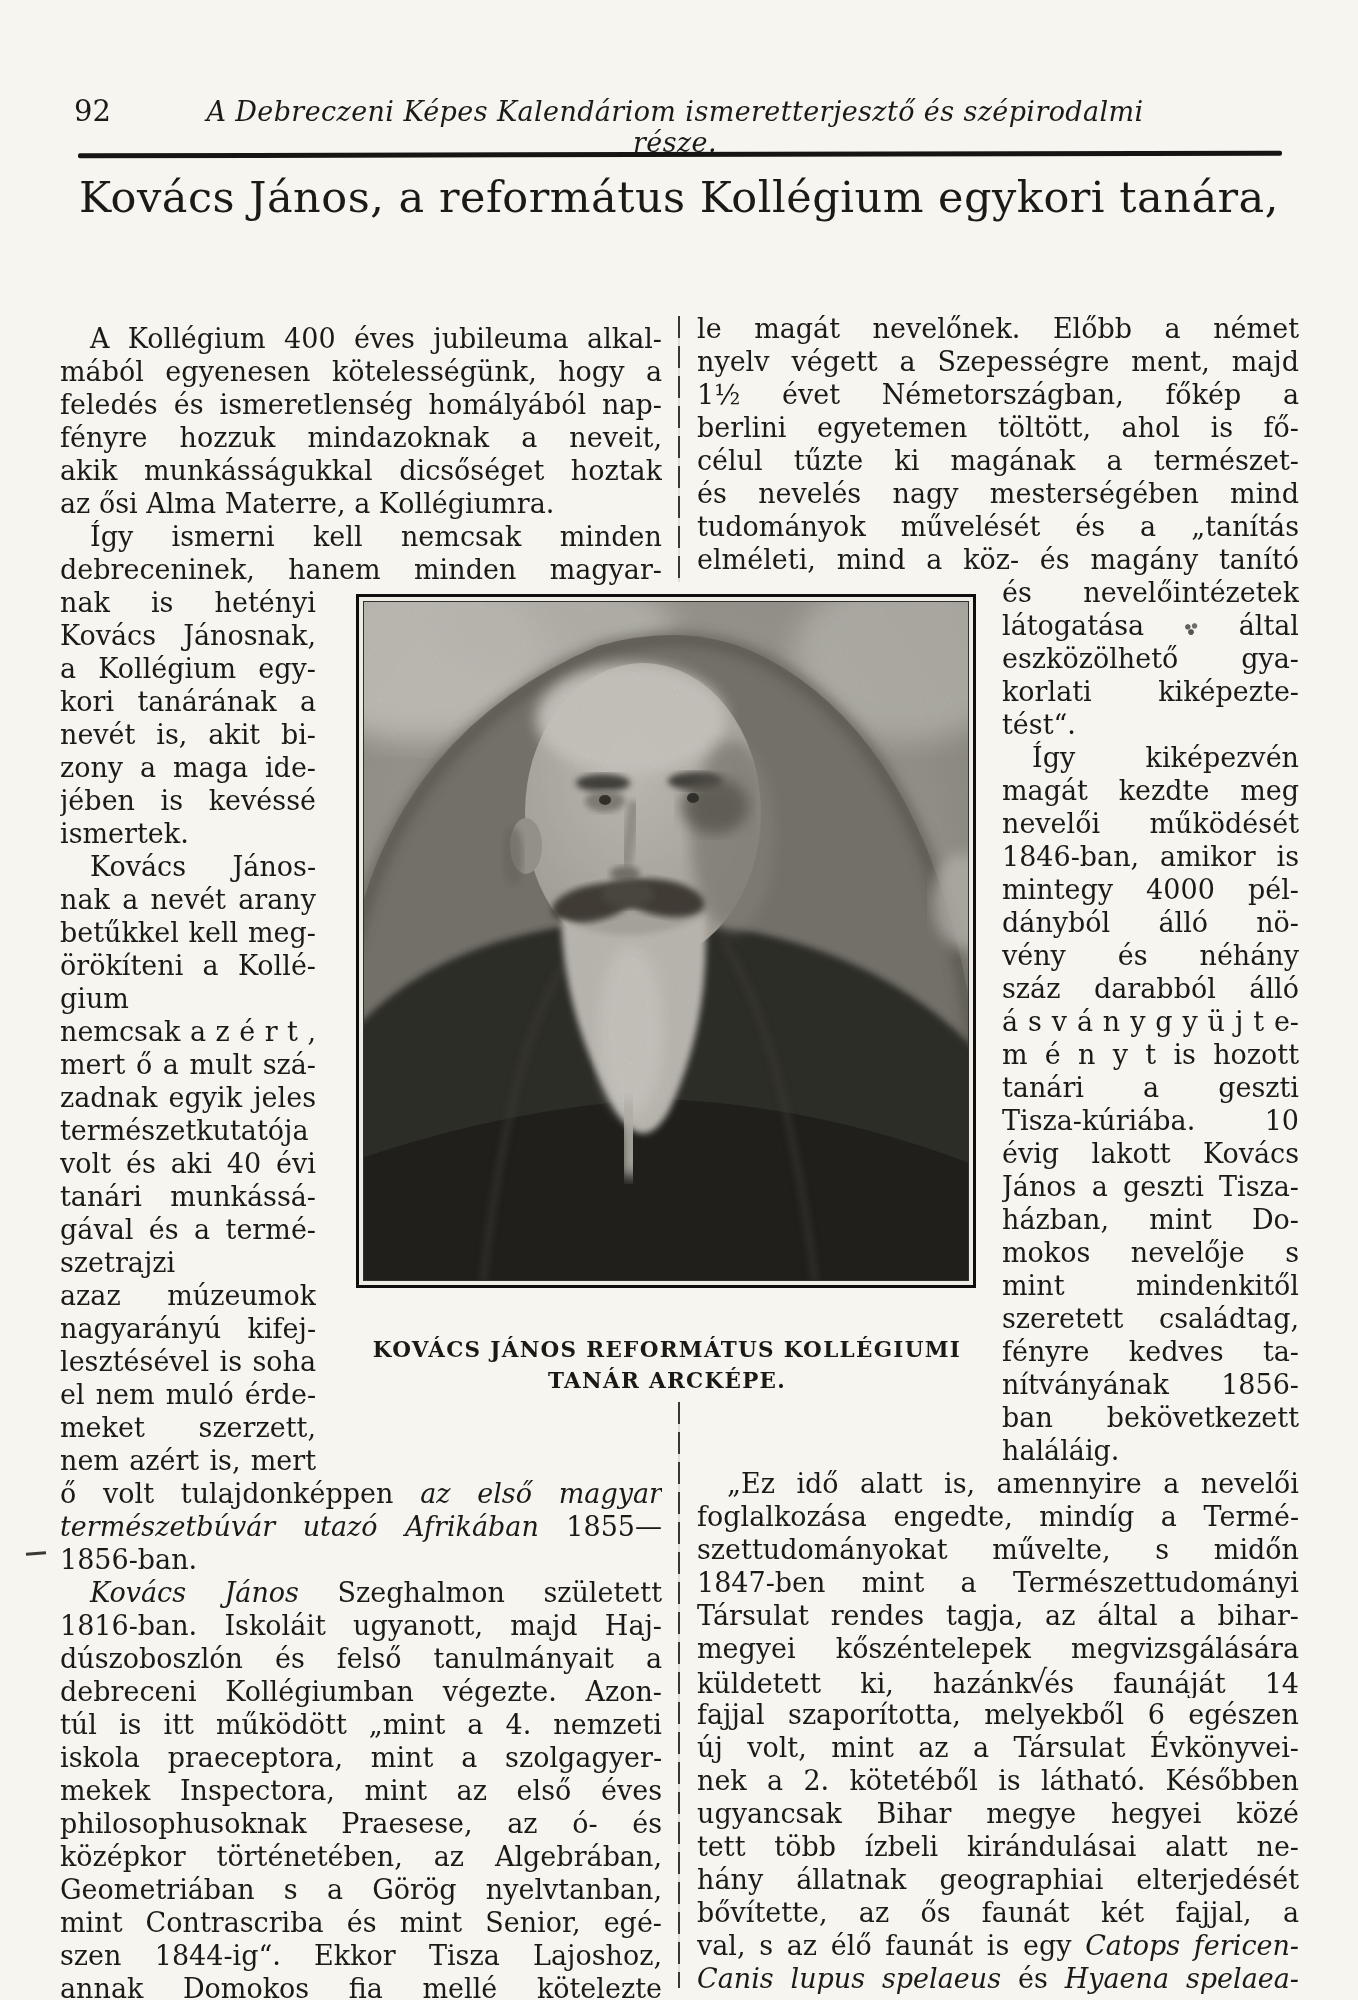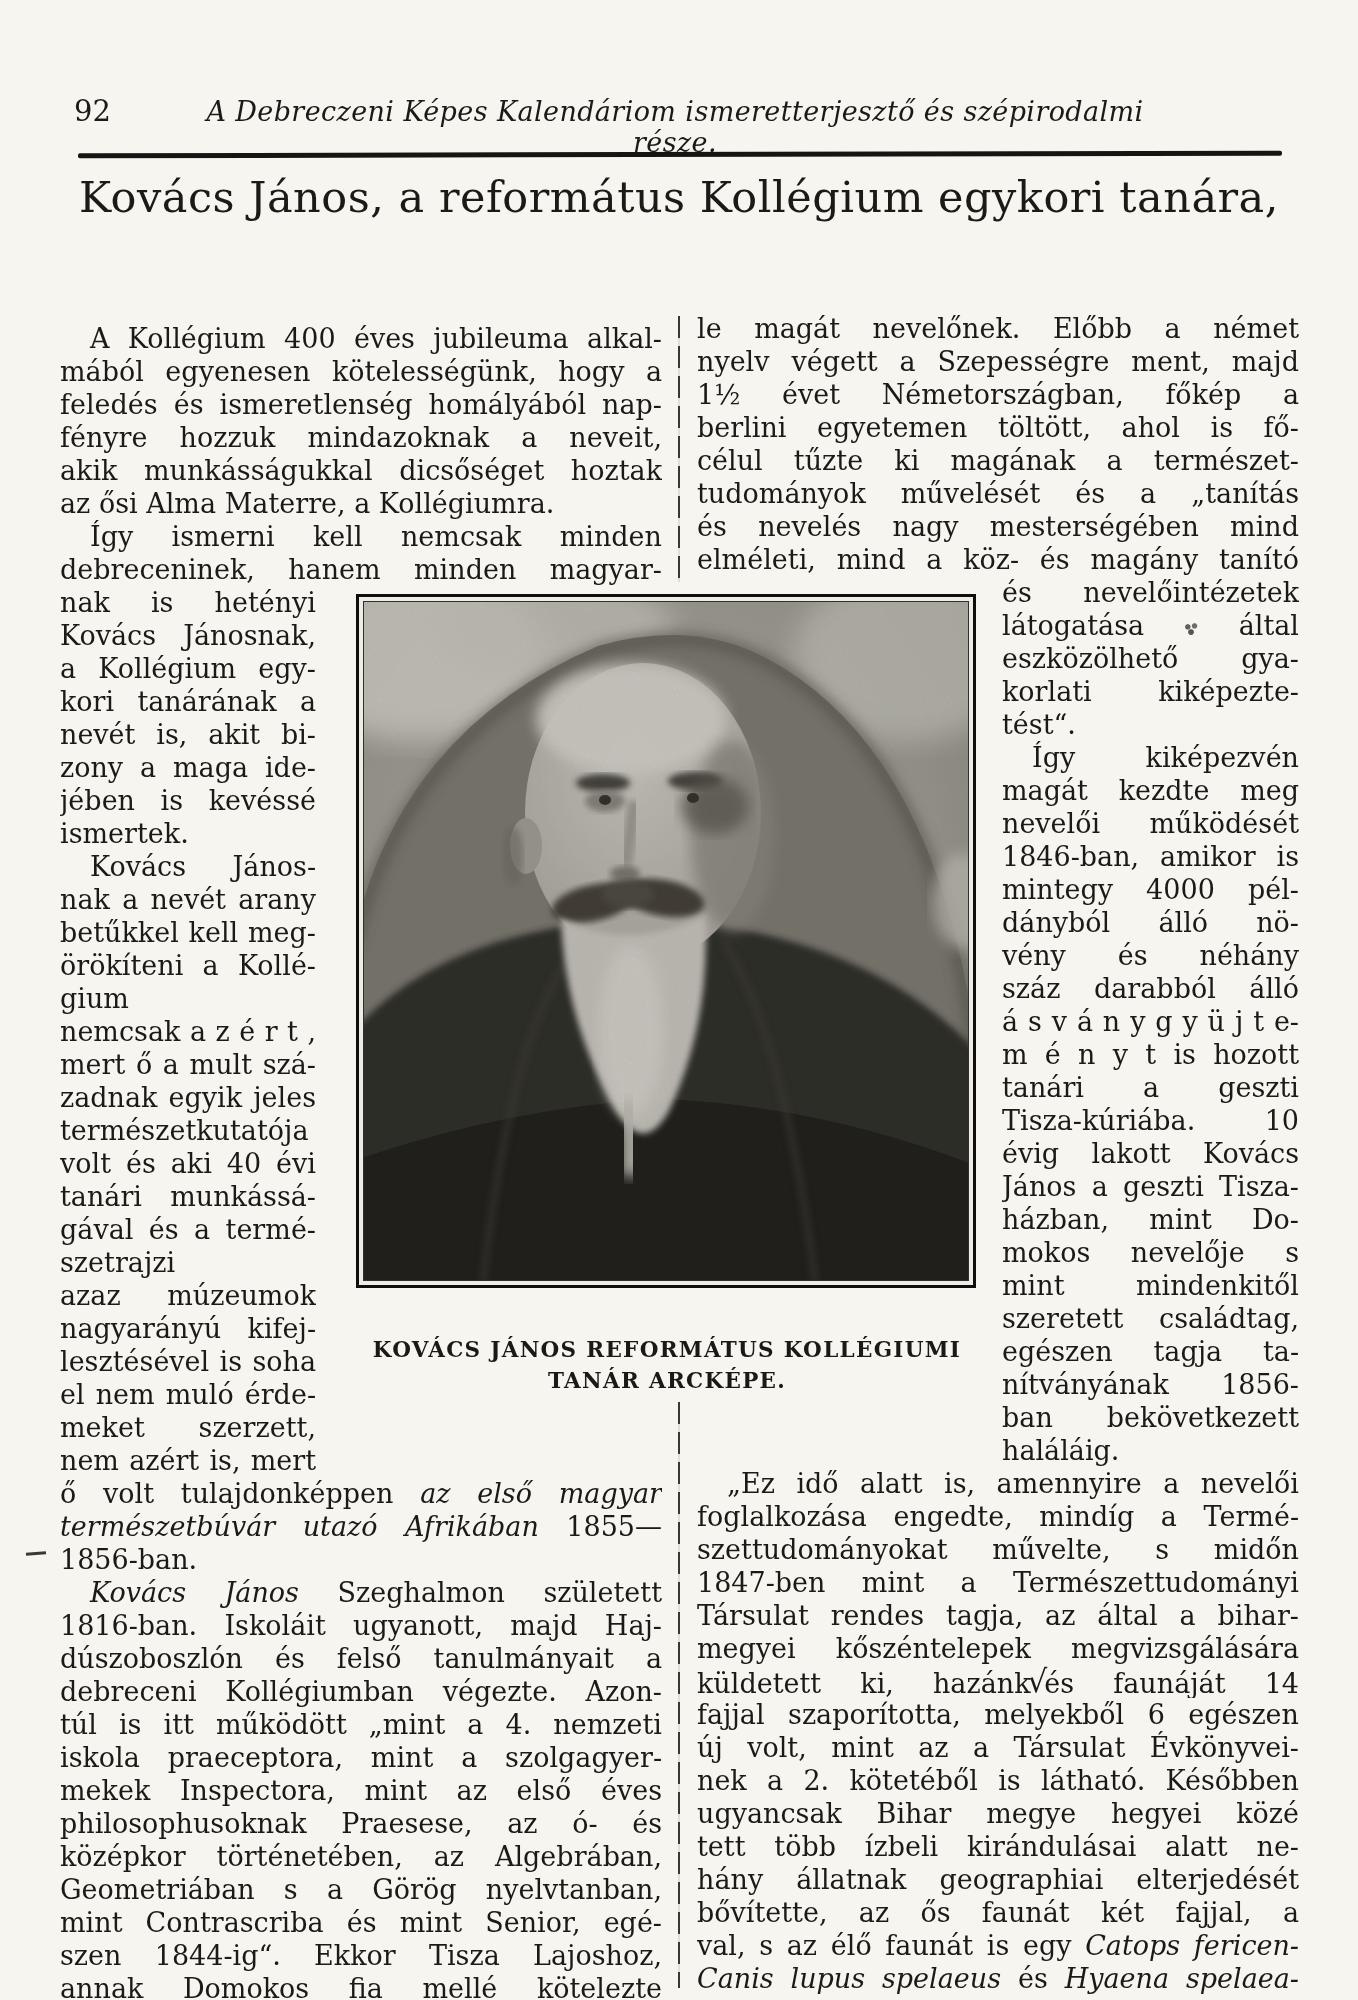--- a/index.html
+++ b/index.html
@@ -127,22 +127,22 @@
   </div>
 
   <div class="col" id="col-right">
     <div class="block">
 
     <div class="line">le magát nevelőnek. Előbb a német</div>
         <div class="line">nyelv végett a Szepességre ment, majd</div>
         <div class="line">1½ évet Németországban, főkép a</div>
         <div class="line">berlini egyetemen töltött, ahol is fő-</div>
         <div class="line">célul tűzte ki magának a természet-</div>
+        <div class="line">és nevelés nagy mesterségében mind</div>
         <div class="line">tudományok művelését és a „tanítás</div>
-        <div class="line">és nevelés nagy mesterségében mind</div>
         <div class="line">elméleti, mind a köz- és magány tanító</div>
       </div>
     <div class="block narrow">
 
     <div class="line">és nevelőintézetek</div>
         <div class="line">látogatása <span class="sm"></span> által</div>
         <div class="line">eszközölhető gya-</div>
         <div class="line">korlati kiképezte-</div>
         <div class="line end">tést“.</div>
         <div class="line in">Így kiképezvén</div>
@@ -156,21 +156,21 @@
         <div class="line">á s v á n y g y ü j t e-</div>
         <div class="line">m é n y t is hozott</div>
         <div class="line">tanári a geszti</div>
         <div class="line">Tisza-kúriába. 10</div>
         <div class="line">évig lakott Kovács</div>
         <div class="line">János a geszti Tisza-</div>
         <div class="line">házban, mint Do-</div>
         <div class="line">mokos nevelője s</div>
         <div class="line">mint mindenkitől</div>
         <div class="line">szeretett családtag,</div>
-        <div class="line">egészen tagja ta-</div>
+        <div class="line">fényre kedves ta-</div>
         <div class="line">nítványának 1856-</div>
         <div class="line">ban bekövetkezett</div>
         <div class="line end">haláláig.</div>
       </div>
     <div class="block">
 
     <div class="line in">„Ez idő alatt is, amennyire a nevelői</div>
         <div class="line">foglalkozása engedte, mindíg a Termé-</div>
         <div class="line">szettudományokat művelte, s midőn</div>
         <div class="line">1847-ben mint a Természettudományi</div>

